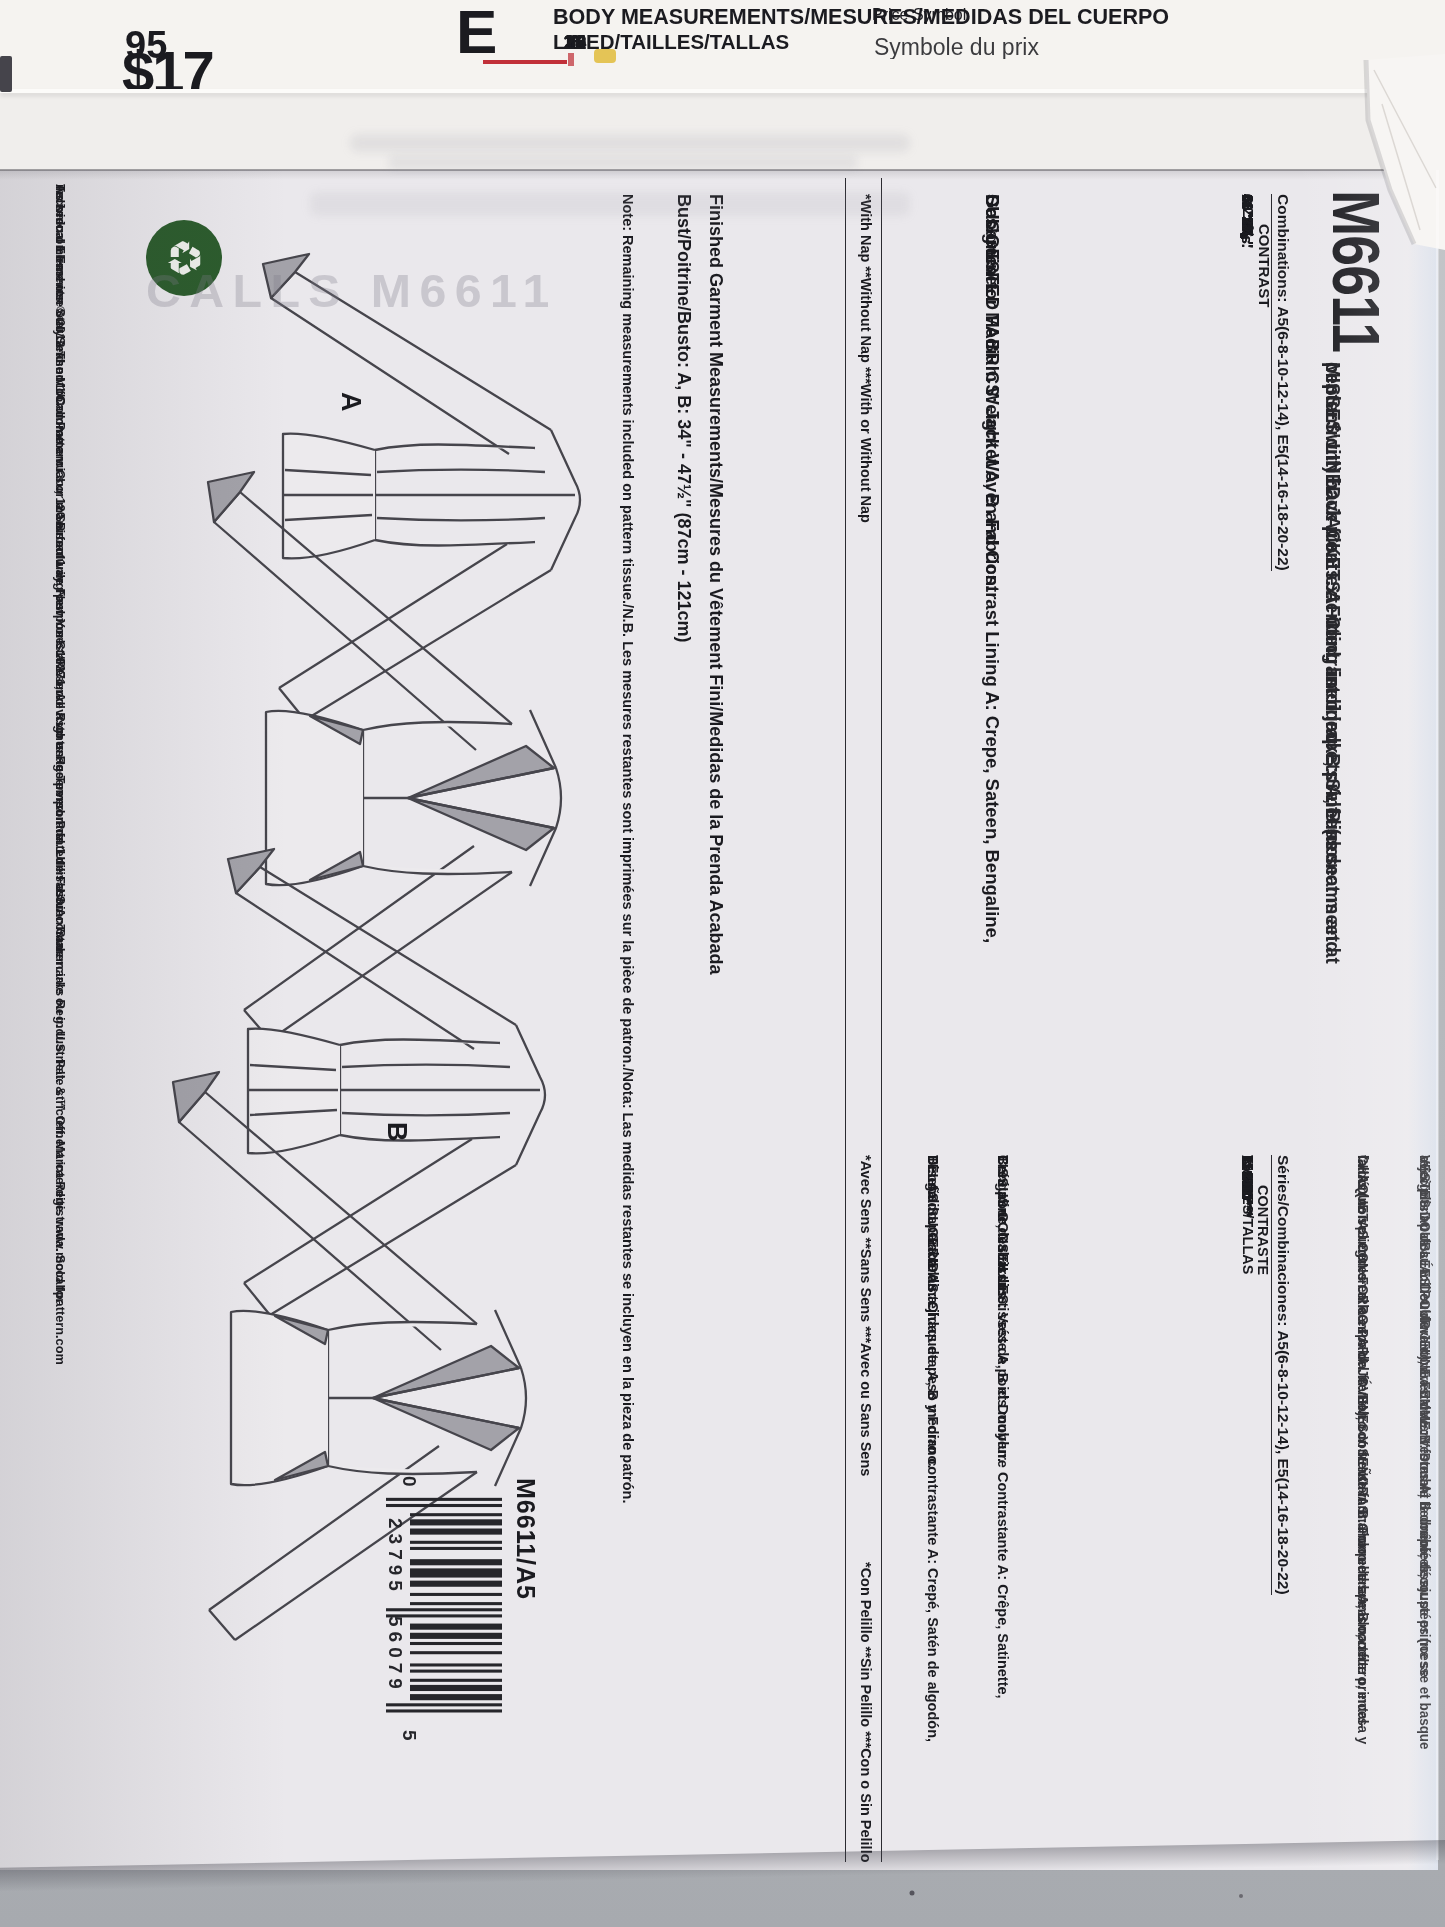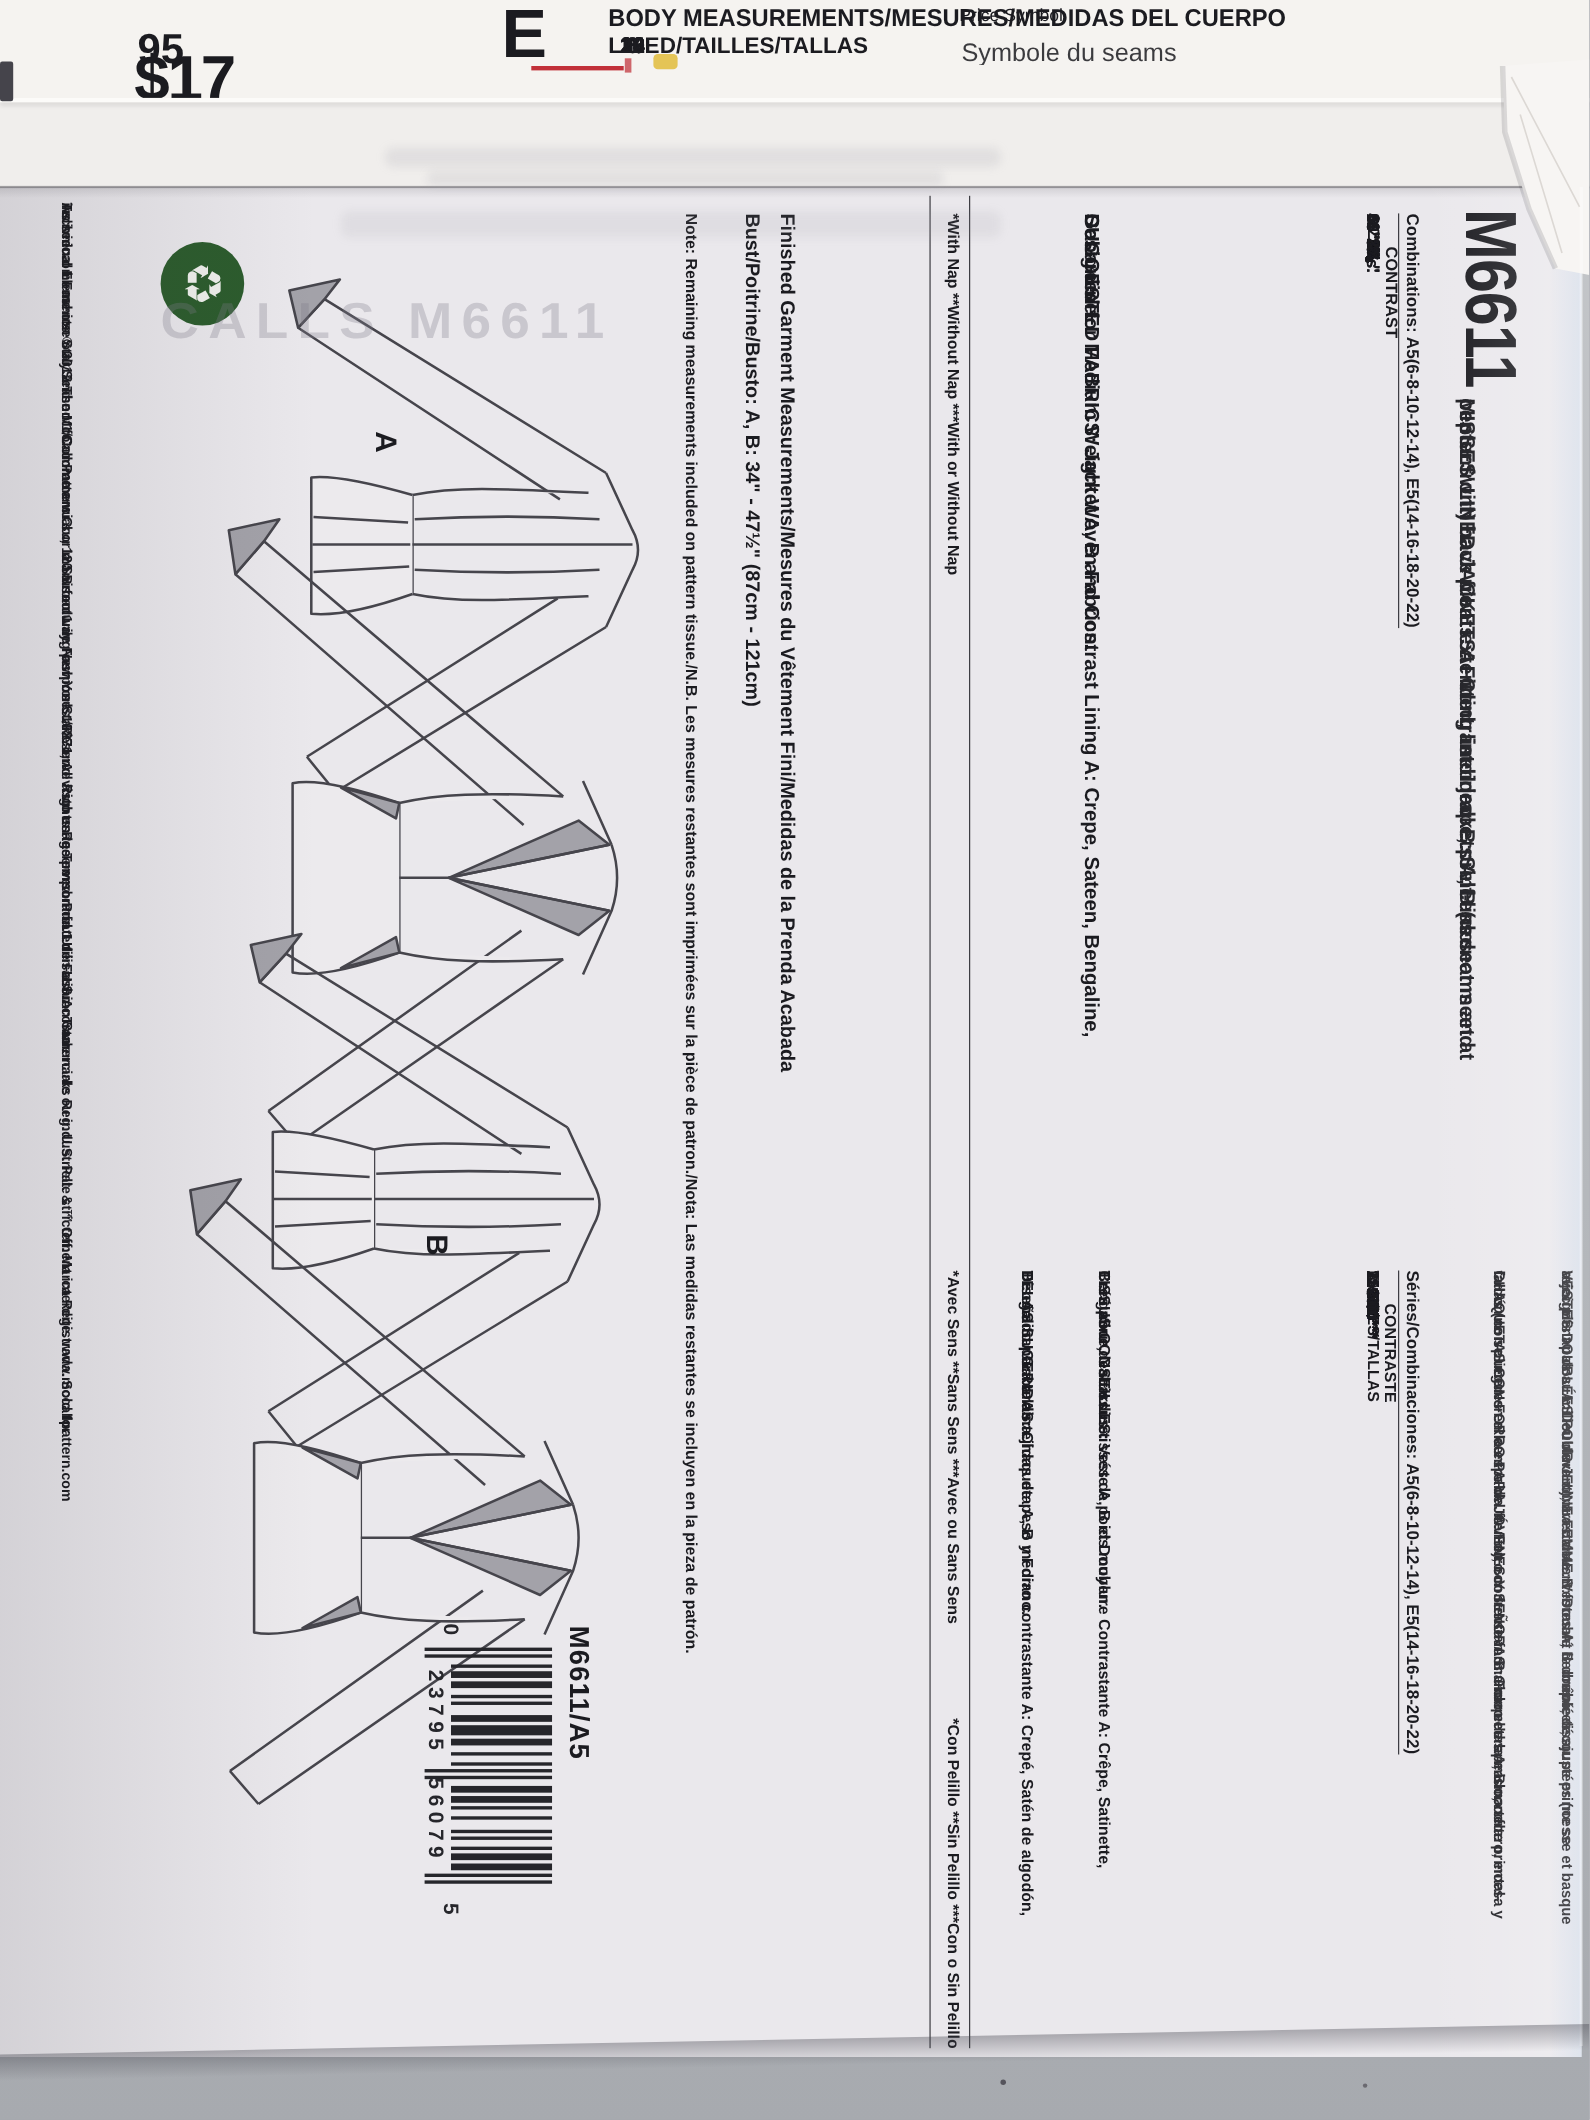--- a/index.html
+++ b/index.html
@@ -458,21 +458,21 @@
     </div>
   </div>
 
   <div class="flap1">
     <div class="price">
       <span class="pd">$17</span>
         <span class="pc">95</span>
     </div>
     <div class="pletter">E</div>
     <div class="pslabel">Price Symbol</div>
-    <div class="pslabel2"><span style="position:static">Symbole du seams</span></div>
+    <div class="pslabel2"><span style="position:static">Symbole du prix</span></div>
     <div class="bmhead">BODY MEASUREMENTS/MESURES/MEDIDAS DEL CUERPO</div>
     <div class="sizesrow">
       <span class="szlab">LINED/TAILLES/TALLAS</span>
         <span style="position:relative;display:flex">
           <span class="num">6</span>
           <span class="num">8</span>
           <span class="num">10</span>
           <span class="num">12</span>
           <span class="num">14</span>
           <span class="num">16</span>

